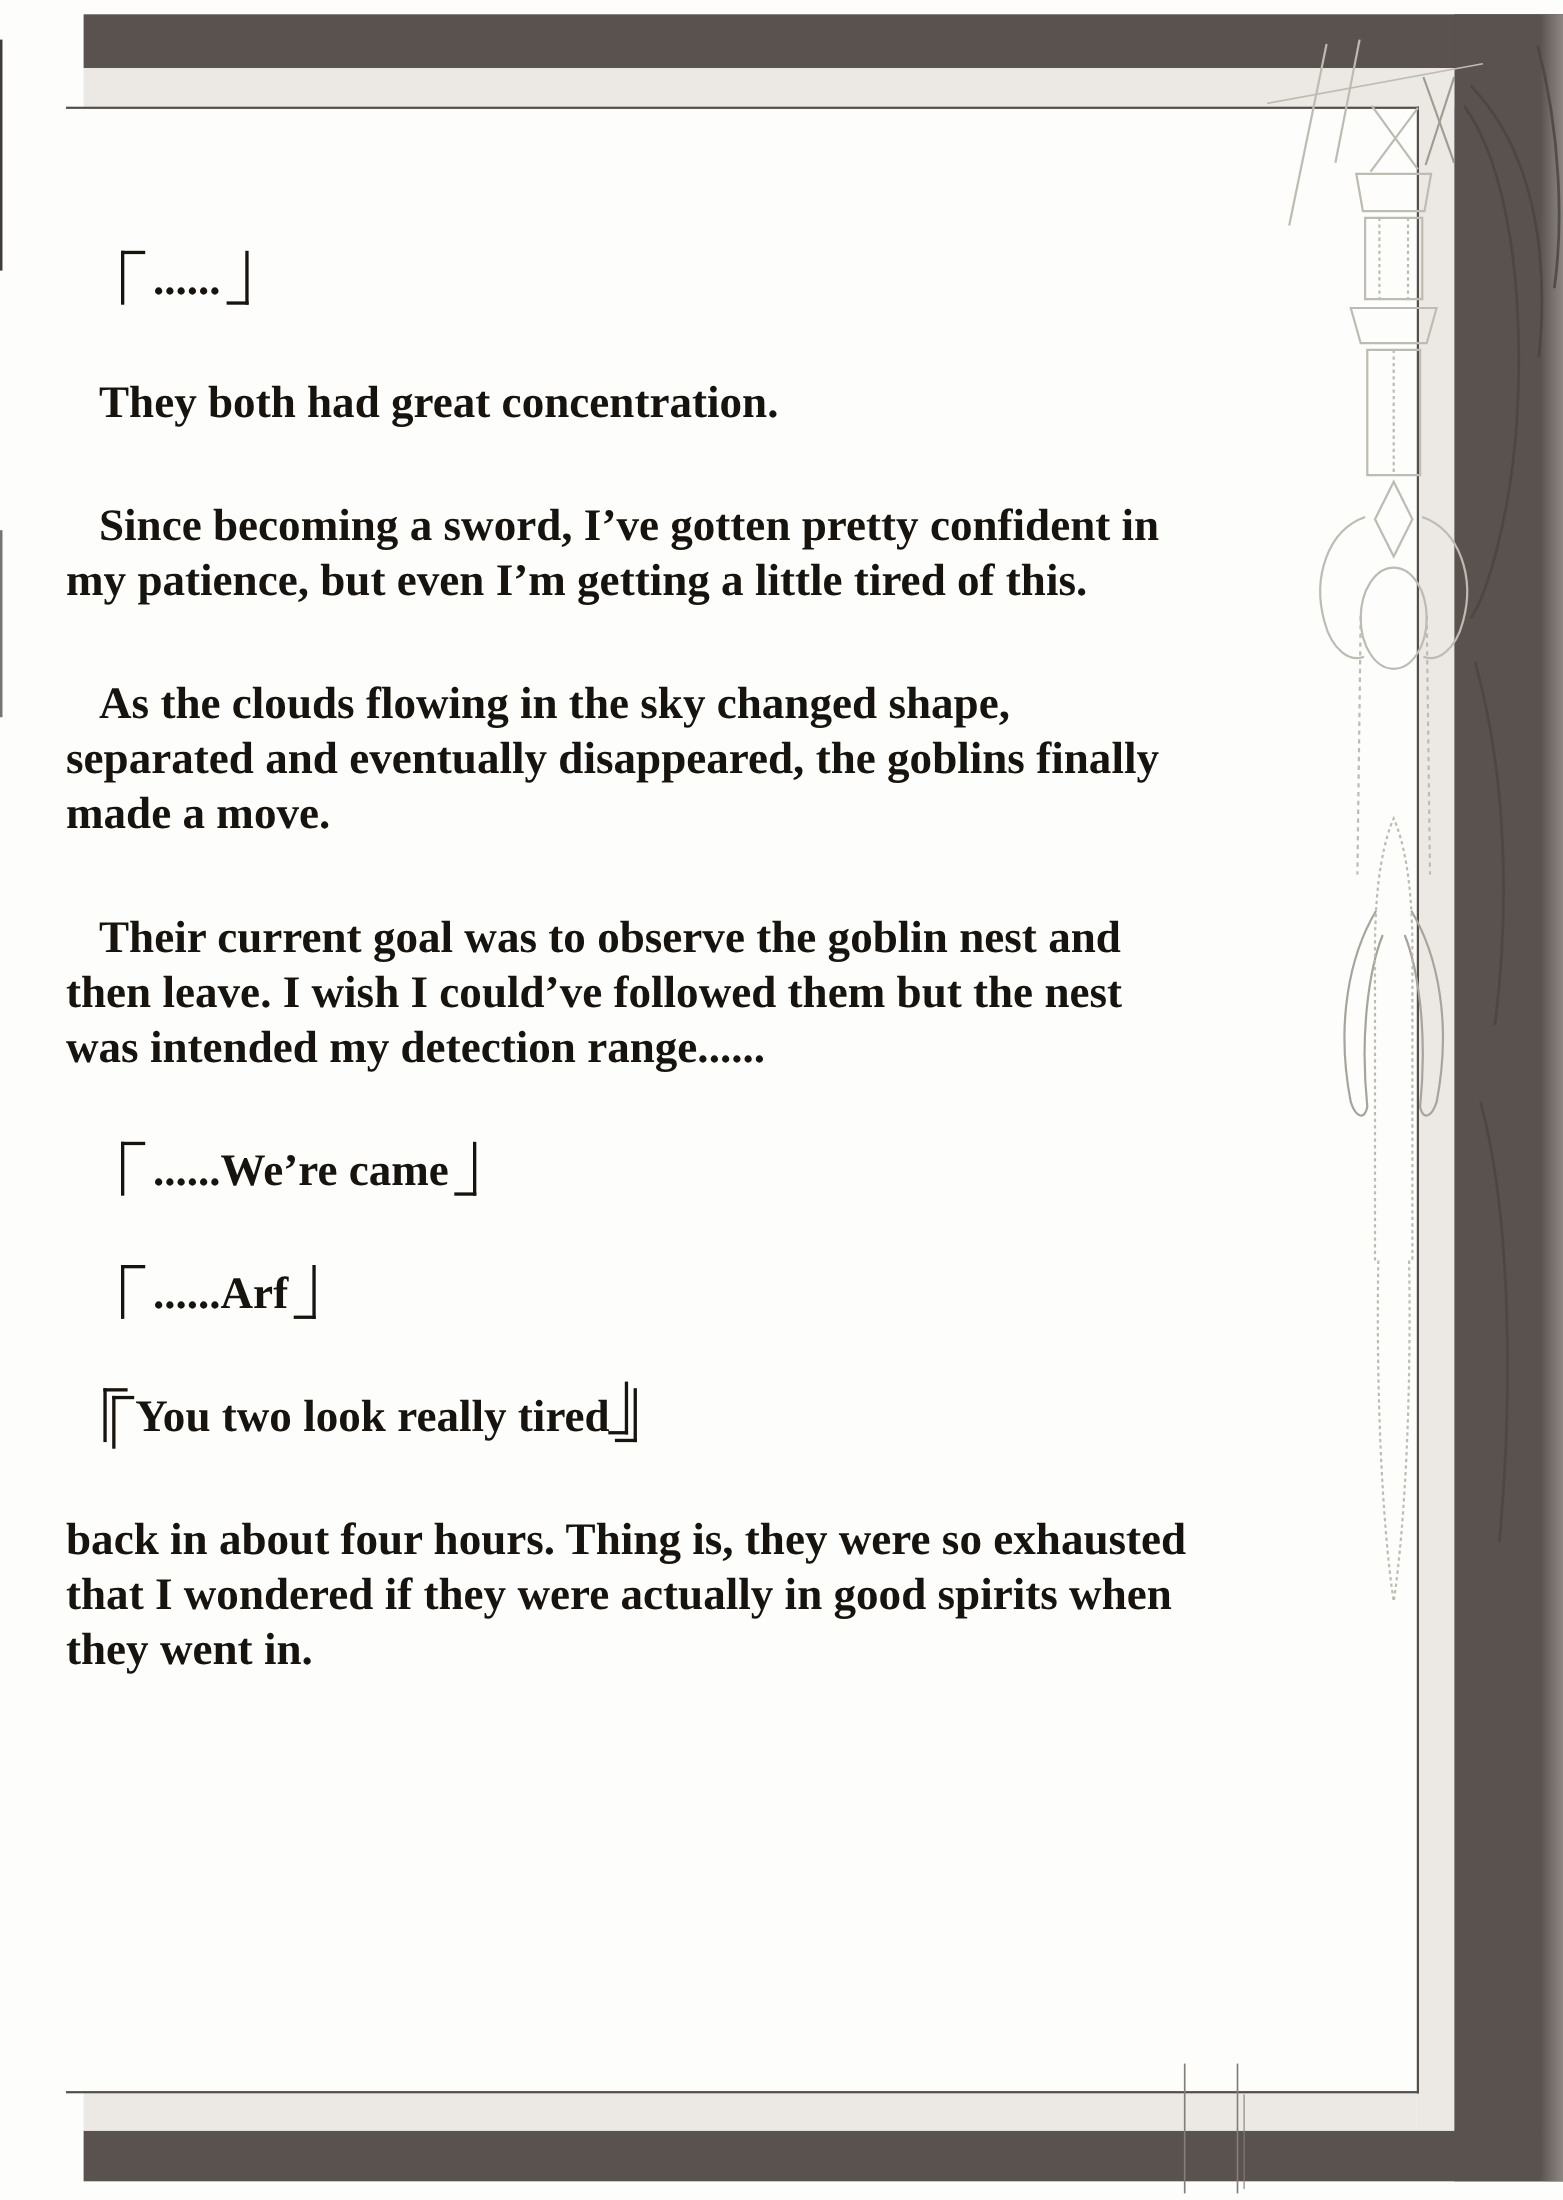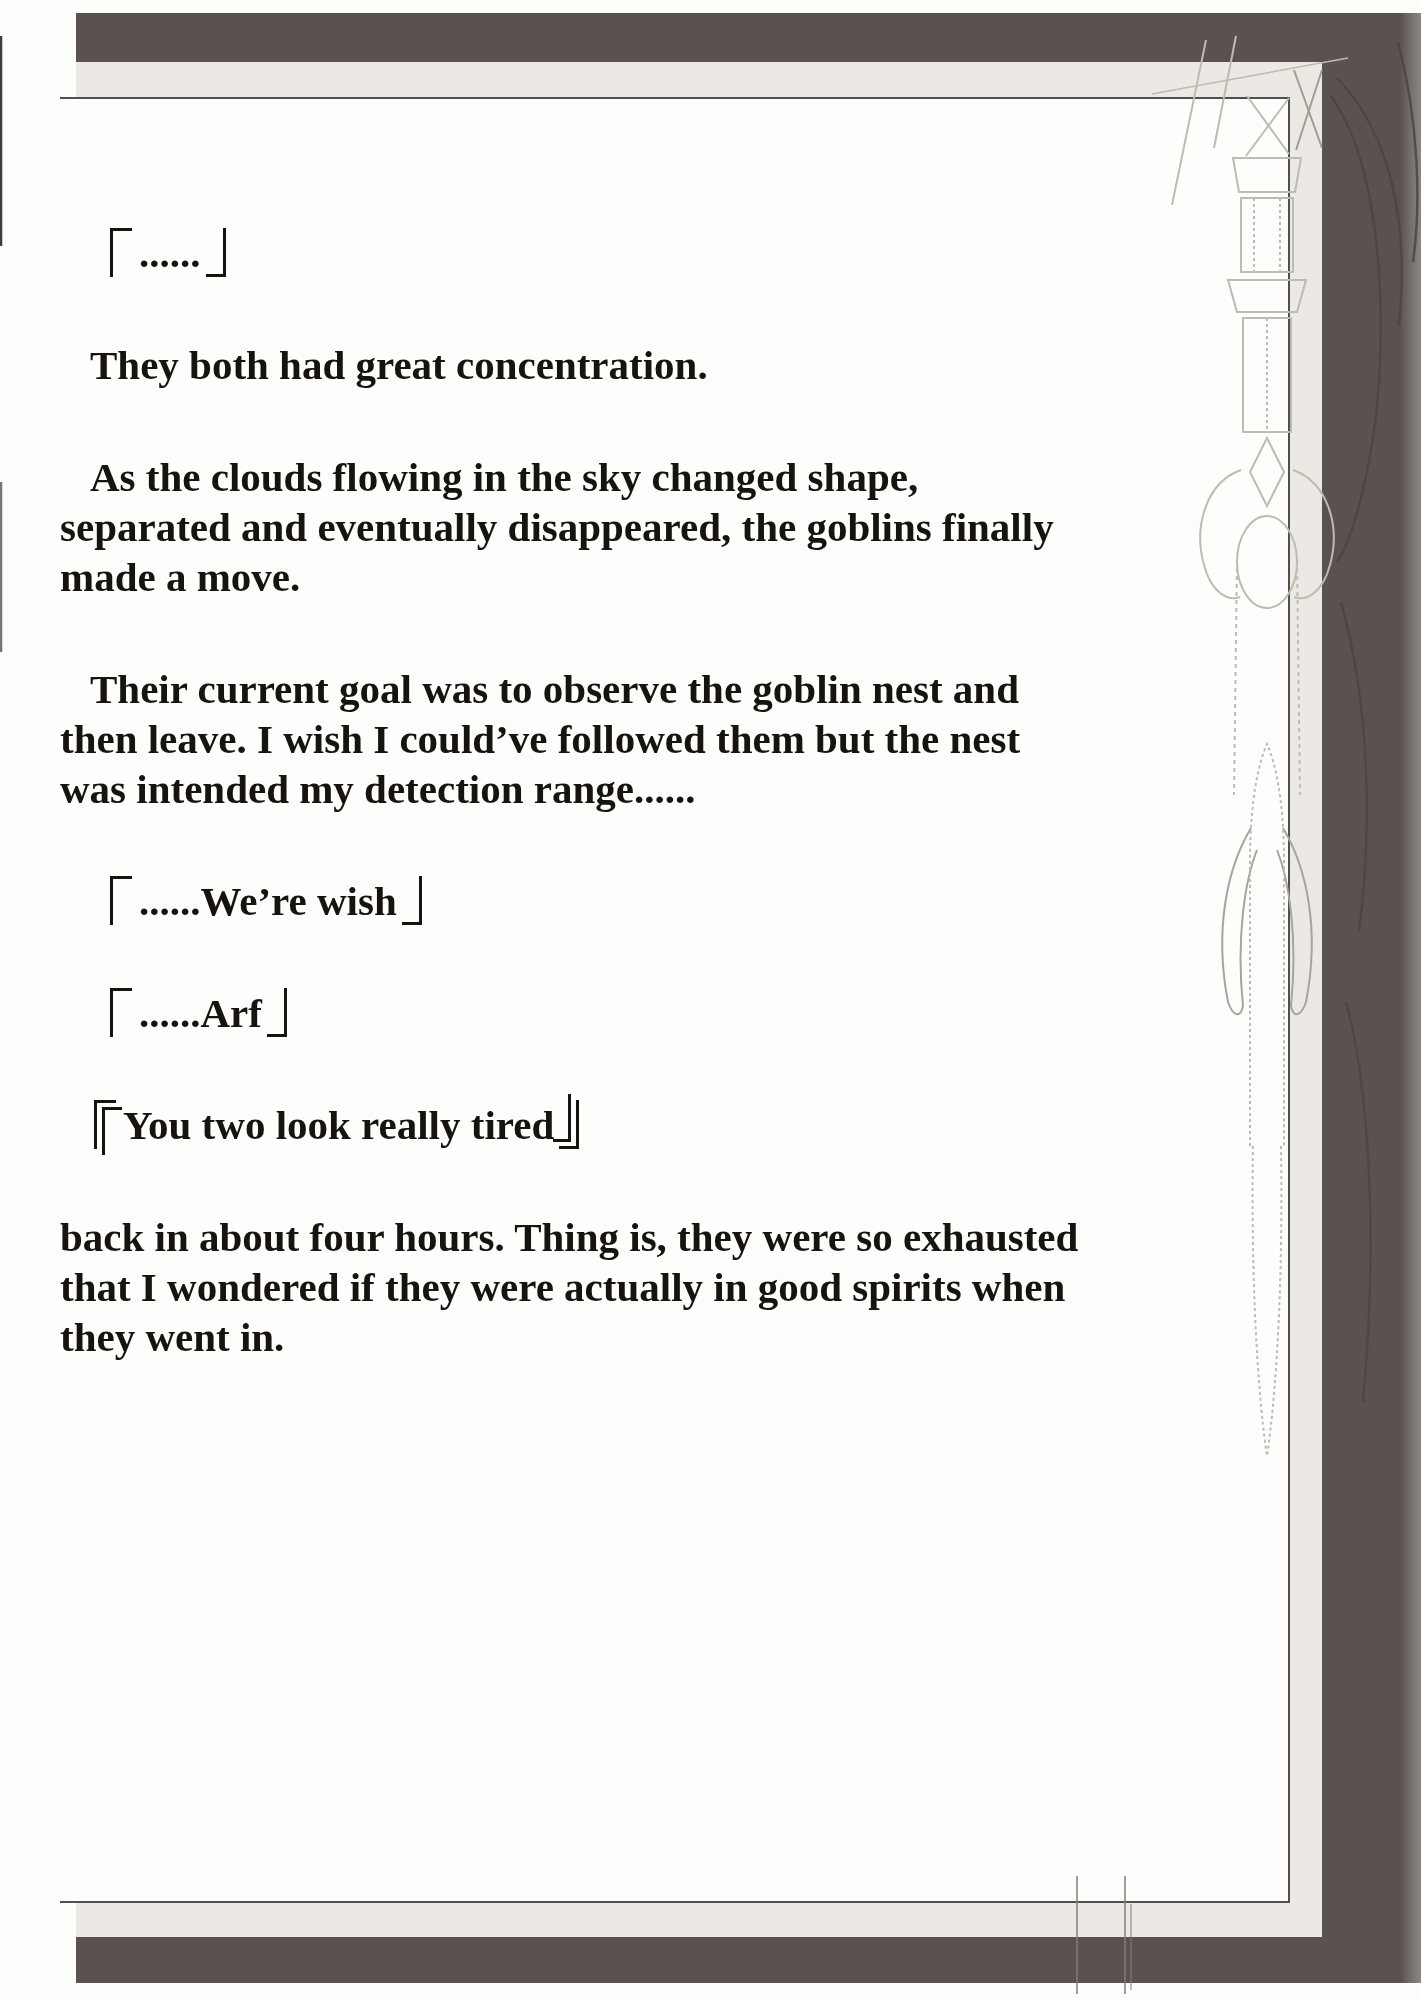--- a/index.html
+++ b/index.html
@@ -111,36 +111,40 @@
   <div id="text-block" class="abs">
 
     <p class="para dialogue">
       <span class="line"><span class="brk brk-open single"></span><span>......</span><span class="brk brk-close"></span></span>
     </p>
 
     <p class="para">
       <span class="line first">They both had great concentration.</span>
     </p>
 
+    <p class="para">
+      <span class="line first">Since becoming a sword, I’ve gotten pretty confident in</span>
+      <span class="line">my patience, but even I’m getting a little tired of this.</span>
+    </p>
 
     <p class="para">
       <span class="line first">As the clouds flowing in the sky changed shape,</span>
       <span class="line">separated and eventually disappeared, the goblins finally</span>
       <span class="line">made a move.</span>
     </p>
 
 
     <p class="para">
       <span class="line first">Their current goal was to observe the goblin nest and</span>
       <span class="line">then leave. I wish I could’ve followed them but the nest</span>
       <span class="line">was intended my detection range......</span>
     </p>
 
     <p class="para dialogue">
-      <span class="line"><span class="brk brk-open single"></span><span>......We’re wish</span><span class="brk brk-close"></span></span>
+      <span class="line"><span class="brk brk-open single"></span><span>......We’re came</span><span class="brk brk-close"></span></span>
     </p>
 
     <p class="para dialogue">
       <span class="line"><span class="brk brk-open single"></span><span>......Arf</span><span class="brk brk-close"></span></span>
     </p>
 
     <p class="para dialogue">
       <span class="line"><span class="brk brk-open dbl"></span><span>You two look really tired</span><span class="brk brk-close dbl"></span></span>
     </p>
 

